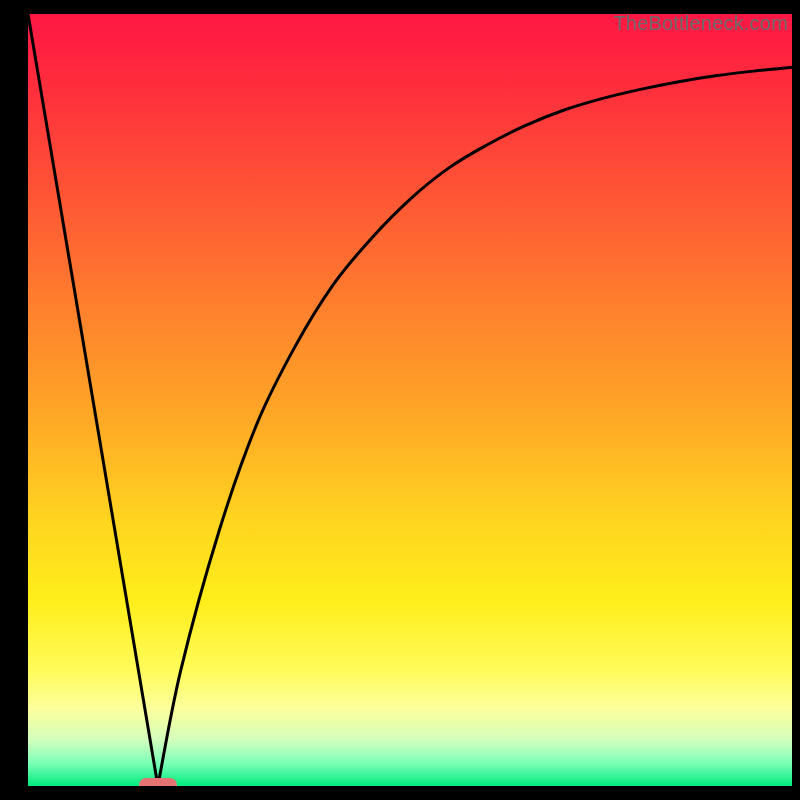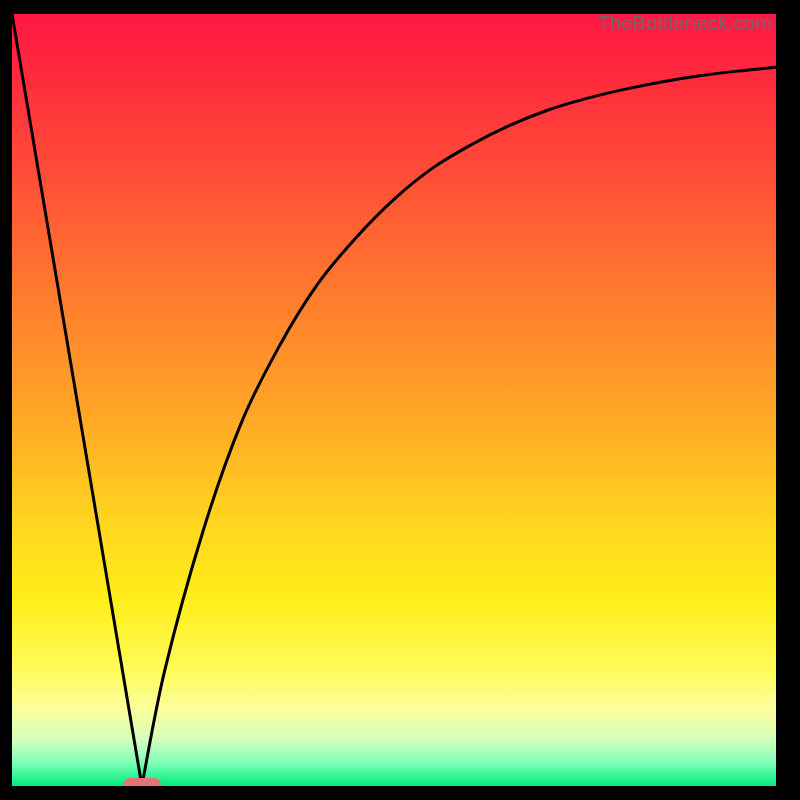--- a/index.html
+++ b/index.html
@@ -9,21 +9,21 @@
     font-family: Arial, sans-serif;
   }
   #container {
     width: 800px;
     height: 800px;
     position: relative;
     background: #000;
   }
   #plot-area {
     position: absolute;
-    left: 12px;
+    left: 28px;
     top: 14px;
     width: 764px;
     height: 772px;
     overflow: hidden;
   }
   #gradient-bg {
     position: absolute;
     inset: 0;
     background: linear-gradient(to bottom,
       #ff1744 0%,

